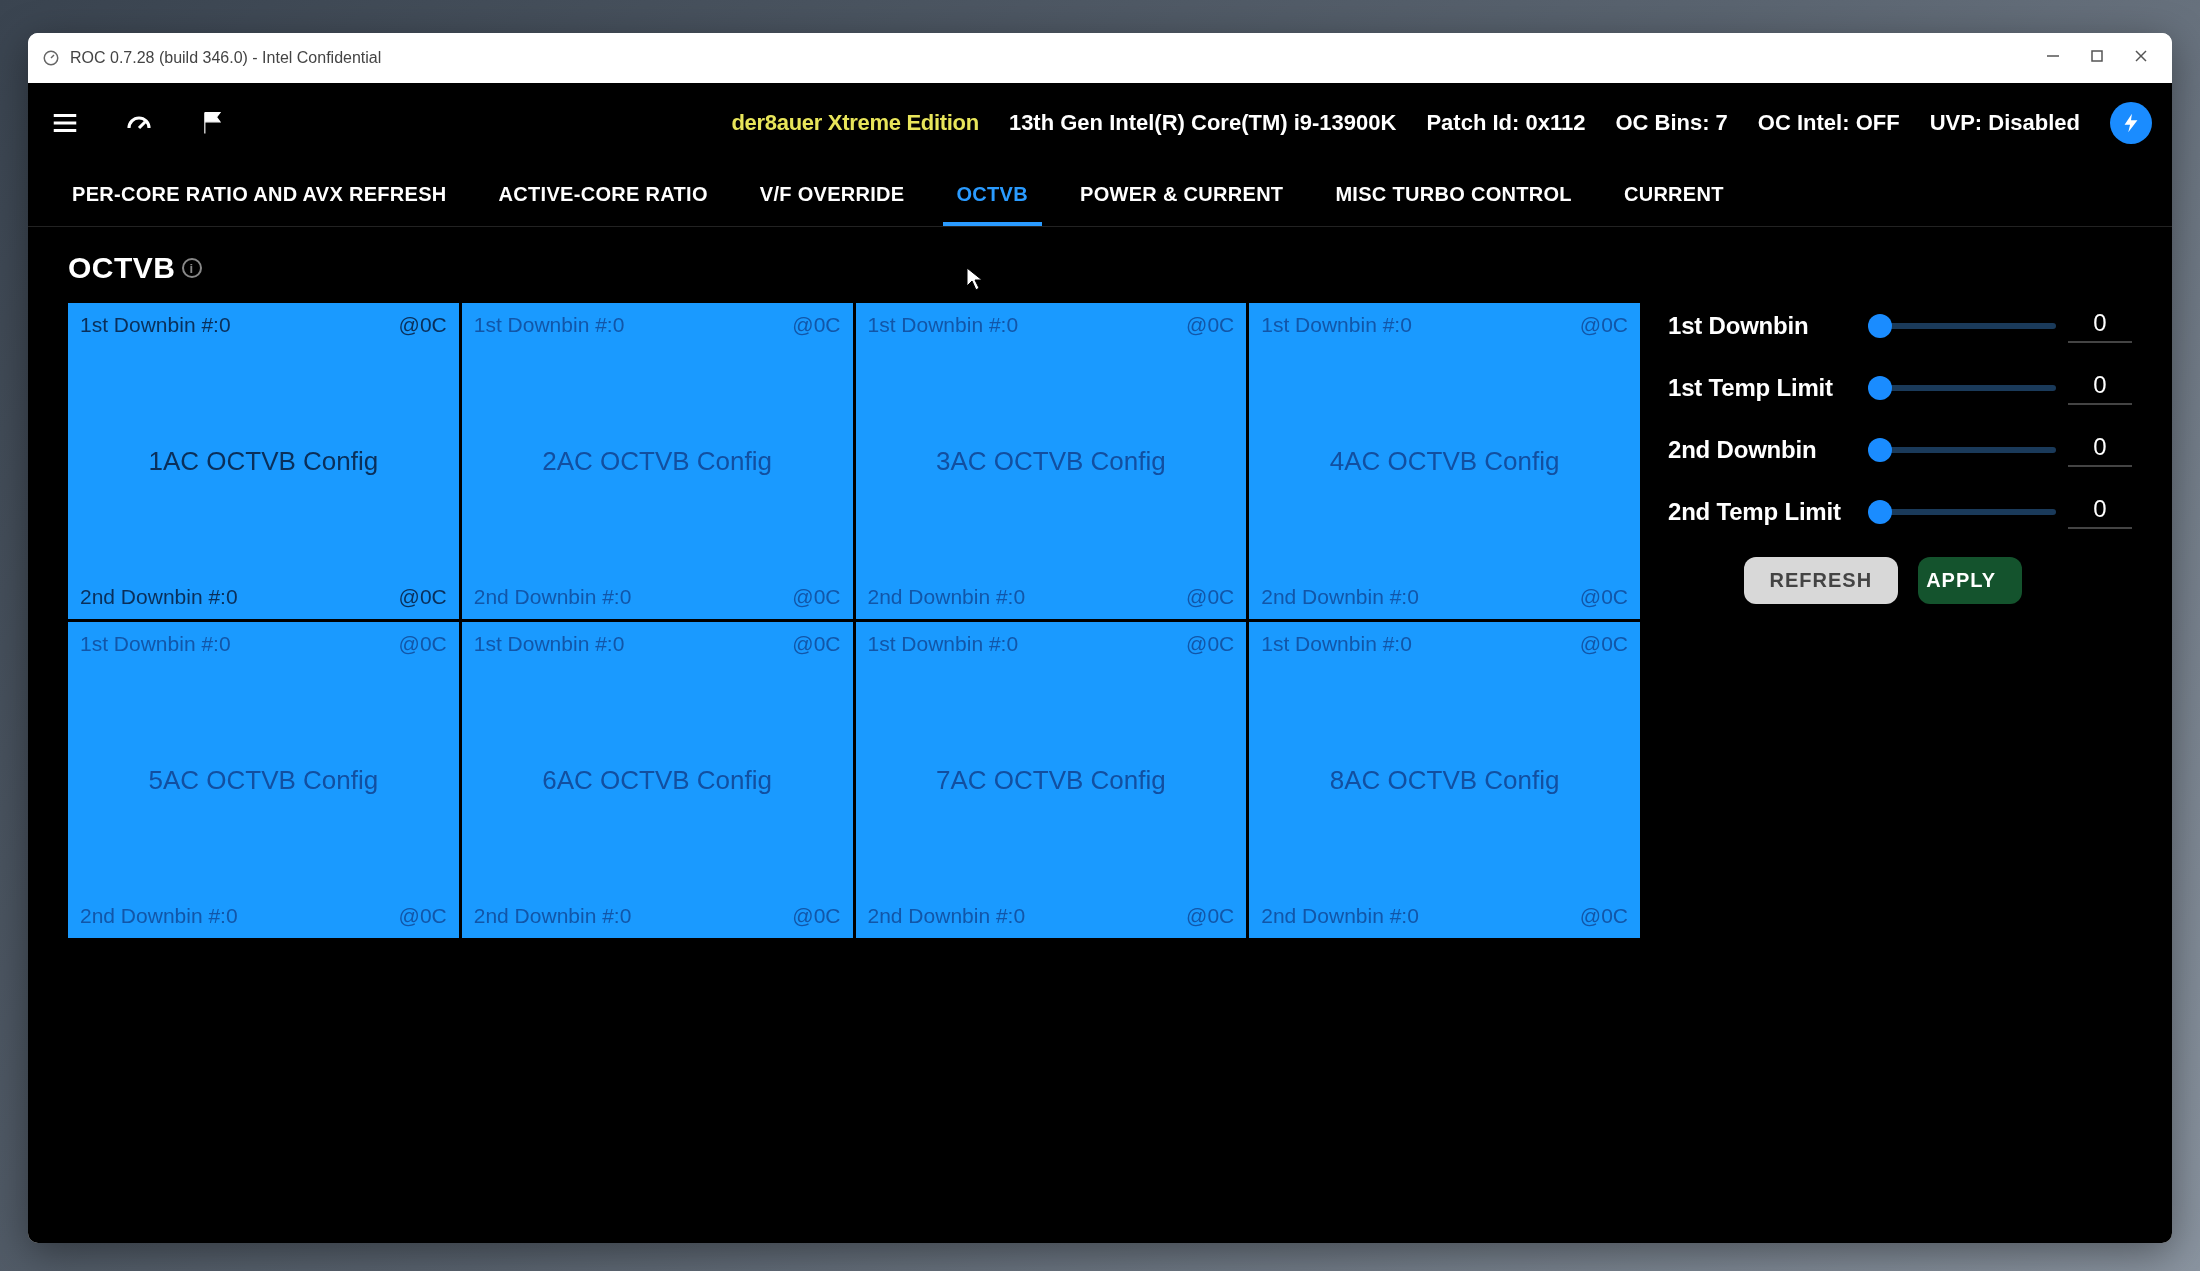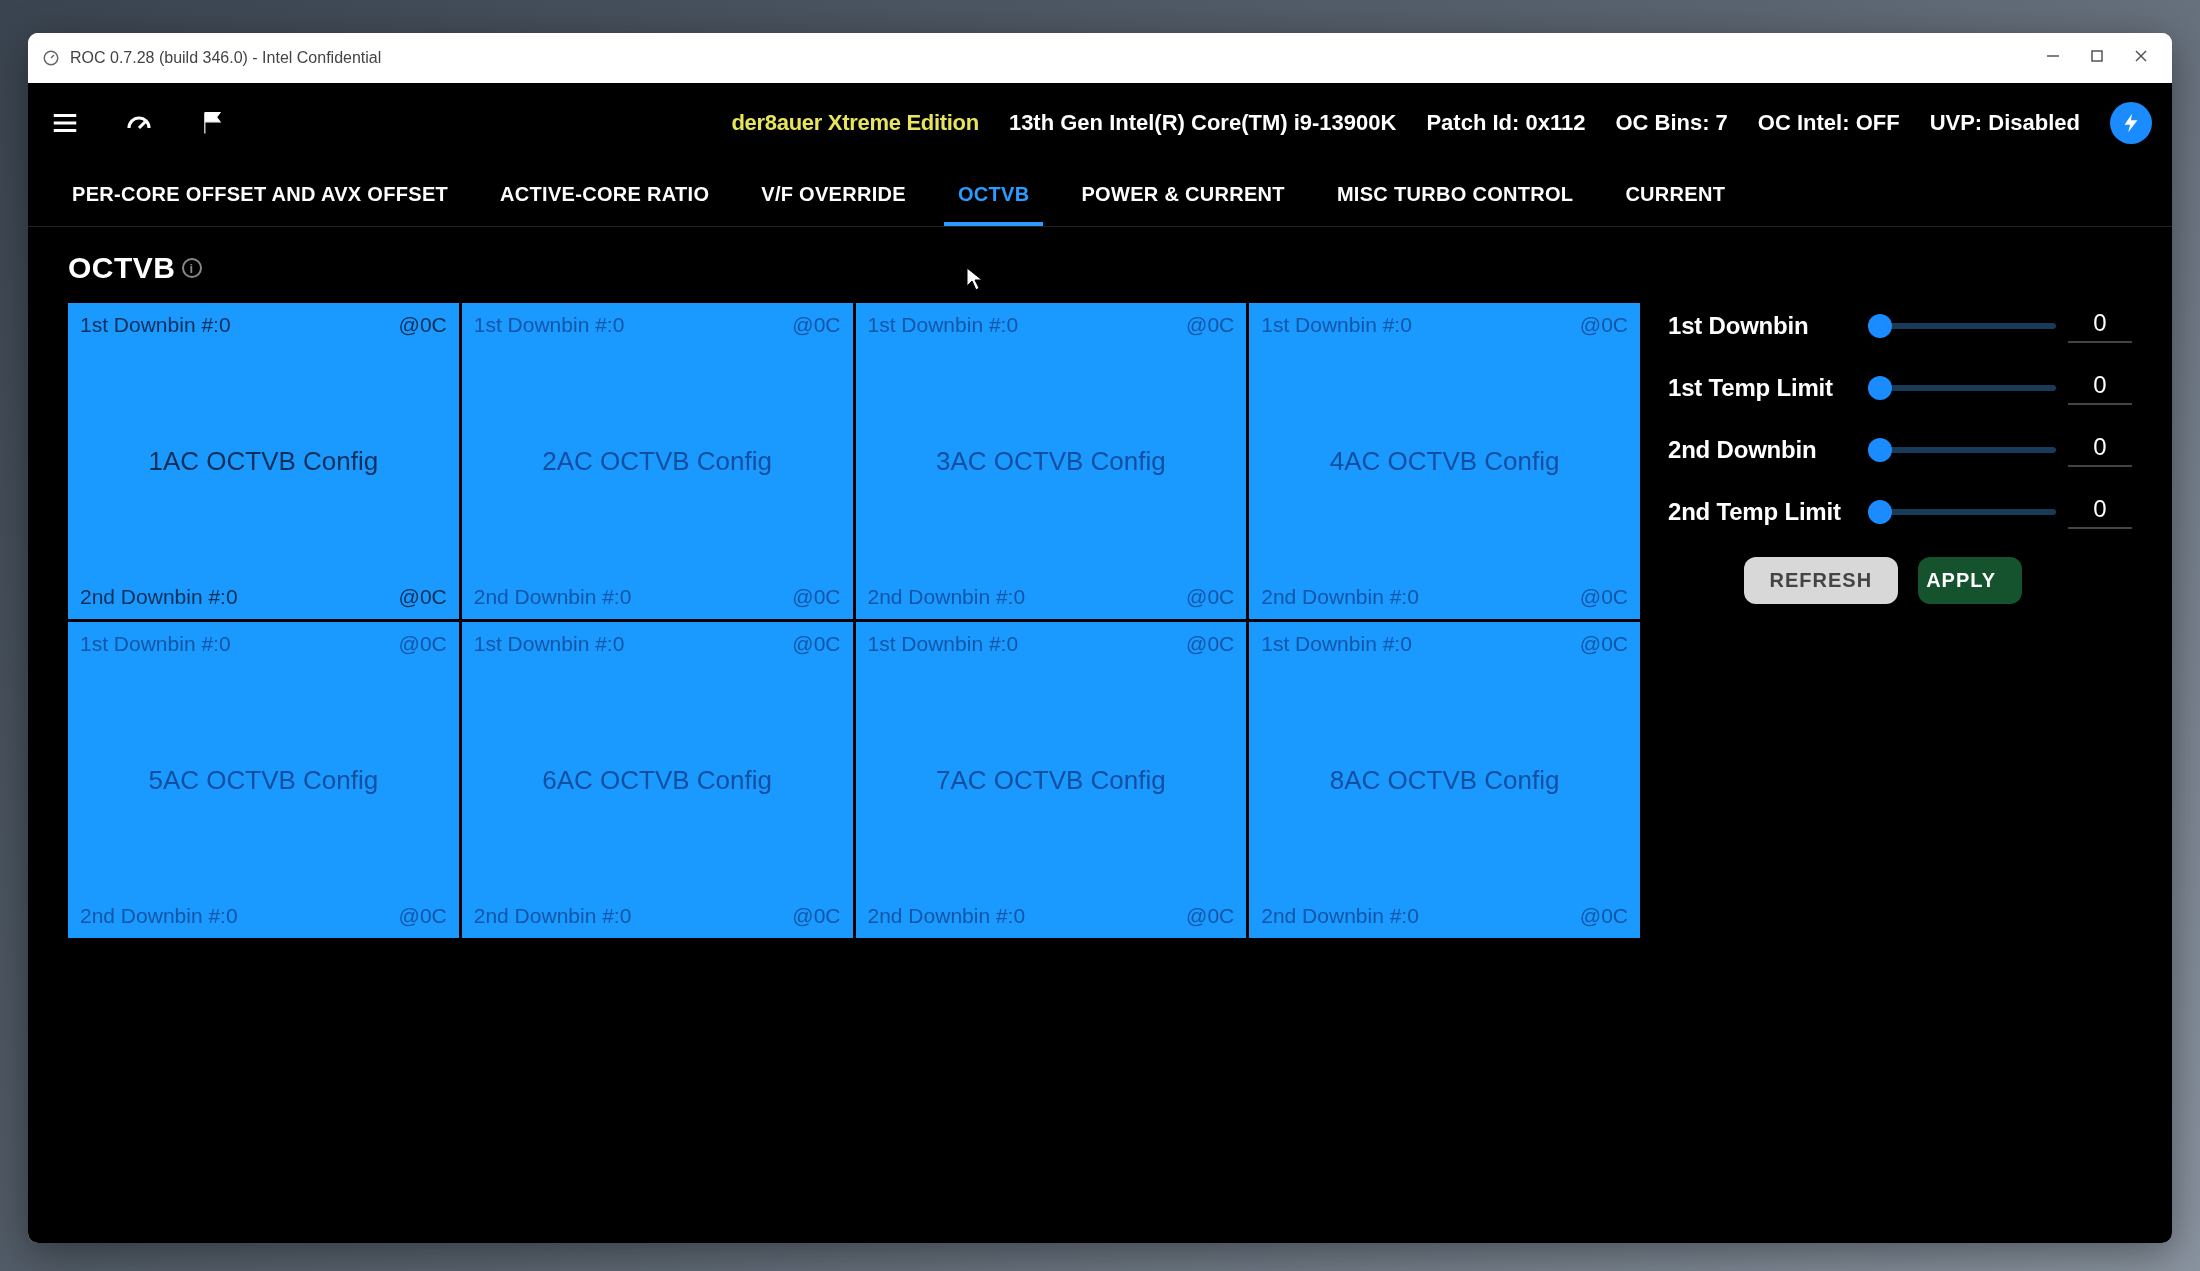--- a/index.html
+++ b/index.html
@@ -217,21 +217,21 @@
         <span>UVP: Disabled</span>
         <span class="bolt-badge">
           <svg width="22" height="22" viewBox="0 0 24 24">
               <path d="M13 2 L5 14 L11 14 L9 22 L19 9 L12 9 Z" fill="#fff"></path>
             </svg>
         </span>
       </div>
     </div>
 
     <div class="tabs" id="tabs">
-        <div class="tab">PER-CORE OFFSET AND AVX OFFSET</div>
+        <div class="tab">PER-CORE RATIO AND AVX REFRESH</div>
         <div class="tab">ACTIVE-CORE RATIO</div>
         <div class="tab">V/F OVERRIDE</div>
         <div class="tab active">OCTVB</div>
         <div class="tab">POWER &amp; CURRENT</div>
         <div class="tab">MISC TURBO CONTROL</div>
         <div class="tab">CURRENT</div>
       </div>
 
     <div class="content">
       <div class="section-title">

